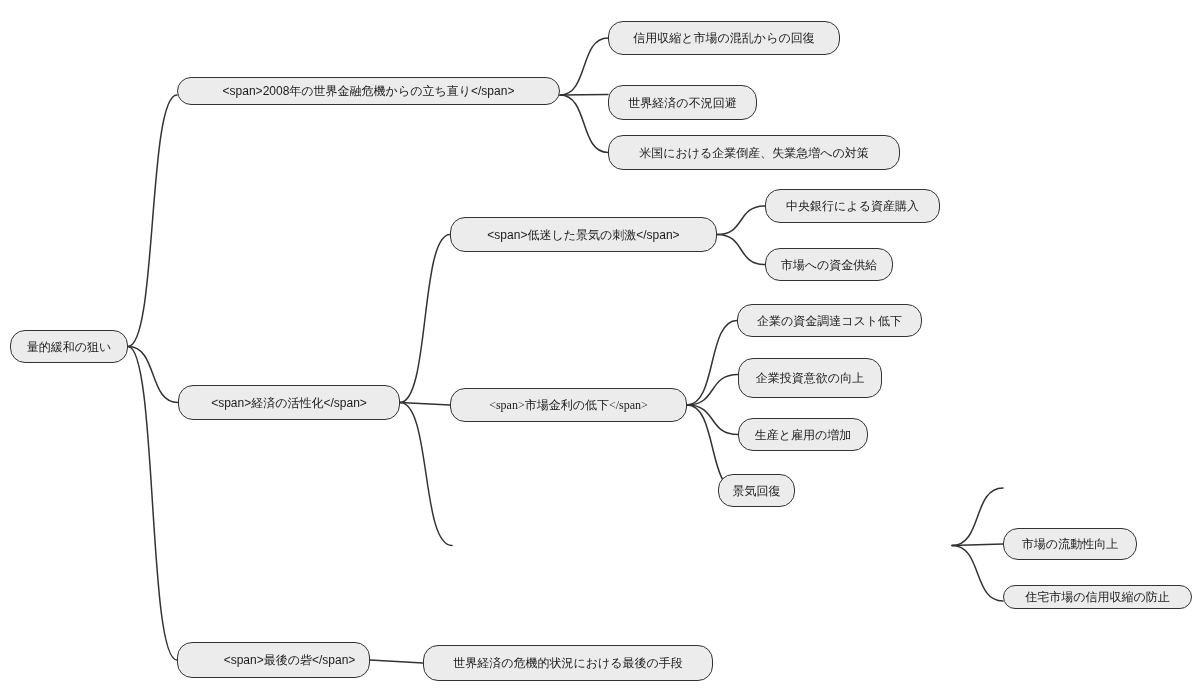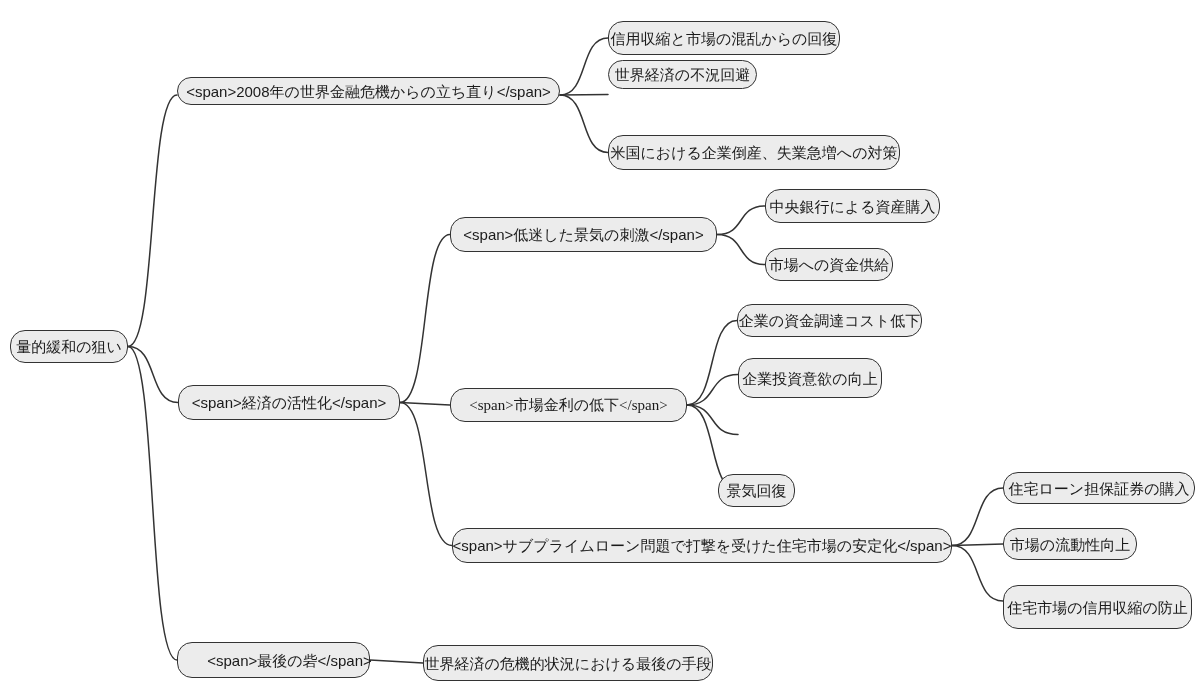--- a/index.html
+++ b/index.html
@@ -27,43 +27,43 @@
   .node {
     position: absolute;
     box-sizing: border-box;
     display: flex;
     align-items: center;
     justify-content: center;
     background: var(--node-fill, #ececec);
     border: 1.5px solid var(--node-border, #333333);
     border-radius: 15px;
     color: var(--node-text, #1a1a1a);
-    font-size: 15px;
+    font-size: 12px;
     line-height: 1;
     white-space: nowrap;
   }
   
   #n-root { left: 10px;   top: 330px; width: 118px; height: 33px; }
   #n-b1   { left: 177px;  top: 77px;  width: 383px; height: 28px; }
   #n-b1c1 { left: 608px;  top: 21px;  width: 232px; height: 34px; }
-  #n-b1c2 { left: 608px;  top: 60px;  width: 149px; height: 29px; }
+  #n-b1c2 { left: 608px;  top: 85px;  width: 149px; height: 35px; }
   #n-b1c3 { left: 608px;  top: 135px; width: 292px; height: 35px; }
   #n-b2   { left: 178px;  top: 385px; width: 222px; height: 35px; }
   #n-c1   { left: 450px;  top: 217px; width: 267px; height: 35px; }
   #n-c1a  { left: 765px;  top: 189px; width: 175px; height: 34px; }
   #n-c1b  { left: 765px;  top: 248px; width: 128px; height: 33px; }
   #n-c2   { left: 450px;  top: 388px; width: 237px; height: 34px; font-family: Liberation Serif, serif; }
   #n-c2a  { left: 737px;  top: 304px; width: 185px; height: 33px; }
   #n-c2b  { left: 738px;  top: 358px; width: 144px; height: 40px; }
   #n-c2c  { left: 738px;  top: 418px; width: 130px; height: 33px; }
   #n-c2d  { left: 718px;  top: 474px; width: 77px;  height: 33px; }
   #n-c3   { left: 452px;  top: 528px; width: 500px; height: 35px; }
   #n-c3a  { left: 1003px; top: 472px; width: 192px; height: 32px; }
   #n-c3b  { left: 1003px; top: 528px; width: 134px; height: 32px; }
-  #n-c3c  { left: 1003px; top: 585px; width: 189px; height: 44px; }
+  #n-c3c  { left: 1003px; top: 585px; width: 189px; height: 24px; }
   #n-b3   { left: 177px;  top: 642px; width: 193px; height: 36px; padding-left: 32px; }
   #n-b3a  { left: 423px;  top: 645px; width: 290px; height: 36px; }
 </style>
 </head>
 <body>
 
 <div class="canvas">
 
   <svg class="edges" viewBox="0 0 1202 696" aria-hidden="true">
     <path d="M128,346.5 C157.4,346.5 147.6,95 177,95"></path>
@@ -94,22 +94,21 @@
   <div class="node" id="n-b1c2">世界経済の不況回避</div>
   <div class="node" id="n-b1c3">米国における企業倒産、失業急増への対策</div>
 
   <div class="node" id="n-b2">&lt;span&gt;経済の活性化&lt;/span&gt;</div>
   <div class="node" id="n-c1">&lt;span&gt;低迷した景気の刺激&lt;/span&gt;</div>
   <div class="node" id="n-c1a">中央銀行による資産購入</div>
   <div class="node" id="n-c1b">市場への資金供給</div>
   <div class="node" id="n-c2">&lt;span&gt;市場金利の低下&lt;/span&gt;</div>
   <div class="node" id="n-c2a">企業の資金調達コスト低下</div>
   <div class="node" id="n-c2b">企業投資意欲の向上</div>
+  <div class="node" id="n-c2c">生産と雇用の増加</div>
   <div class="node" id="n-c2d">景気回復</div>
-  <div class="node" id="n-c3">&lt;span&gt;サブプライムローン問題で打撃を受けた住宅市場の安定化&lt;/span&gt;</div>
-  <div class="node" id="n-c3a">住宅ローン担保証券の購入</div>
   <div class="node" id="n-c3b">市場の流動性向上</div>
   <div class="node" id="n-c3c">住宅市場の信用収縮の防止</div>
 
   <div class="node" id="n-b3">&lt;span&gt;最後の砦&lt;/span&gt;</div>
   <div class="node" id="n-b3a">世界経済の危機的状況における最後の手段</div>
 
 </div>
 
 </body></html>

